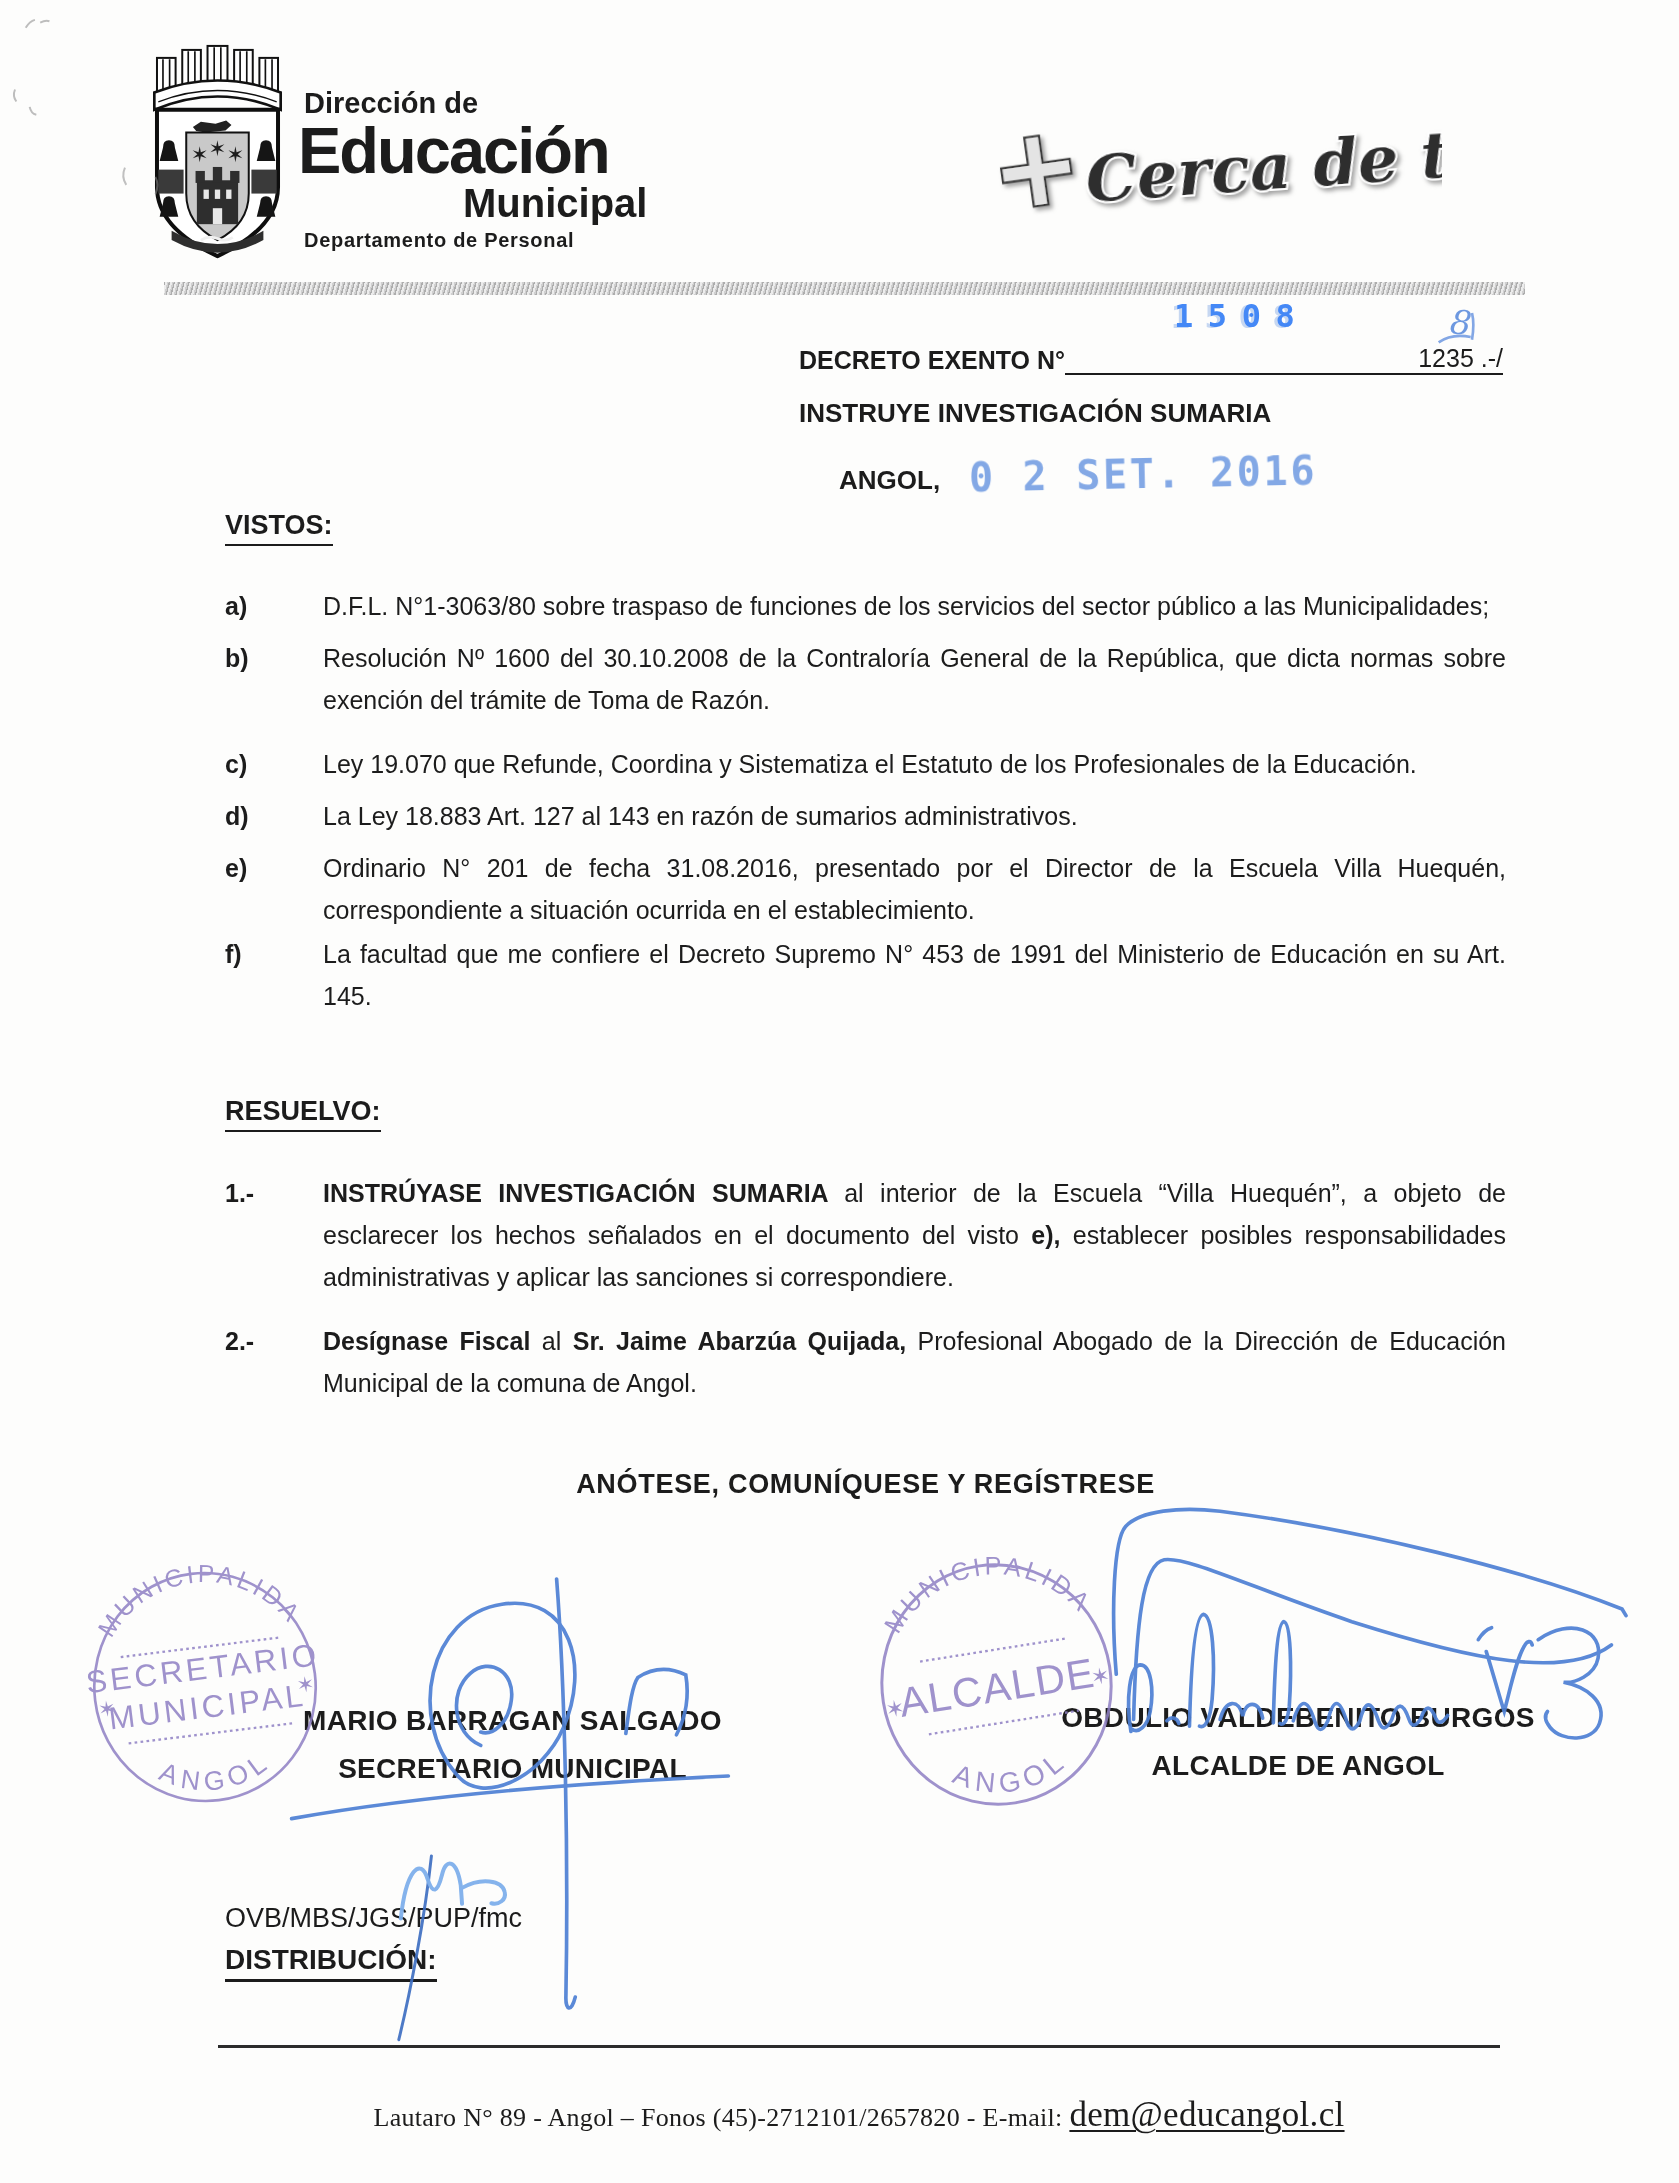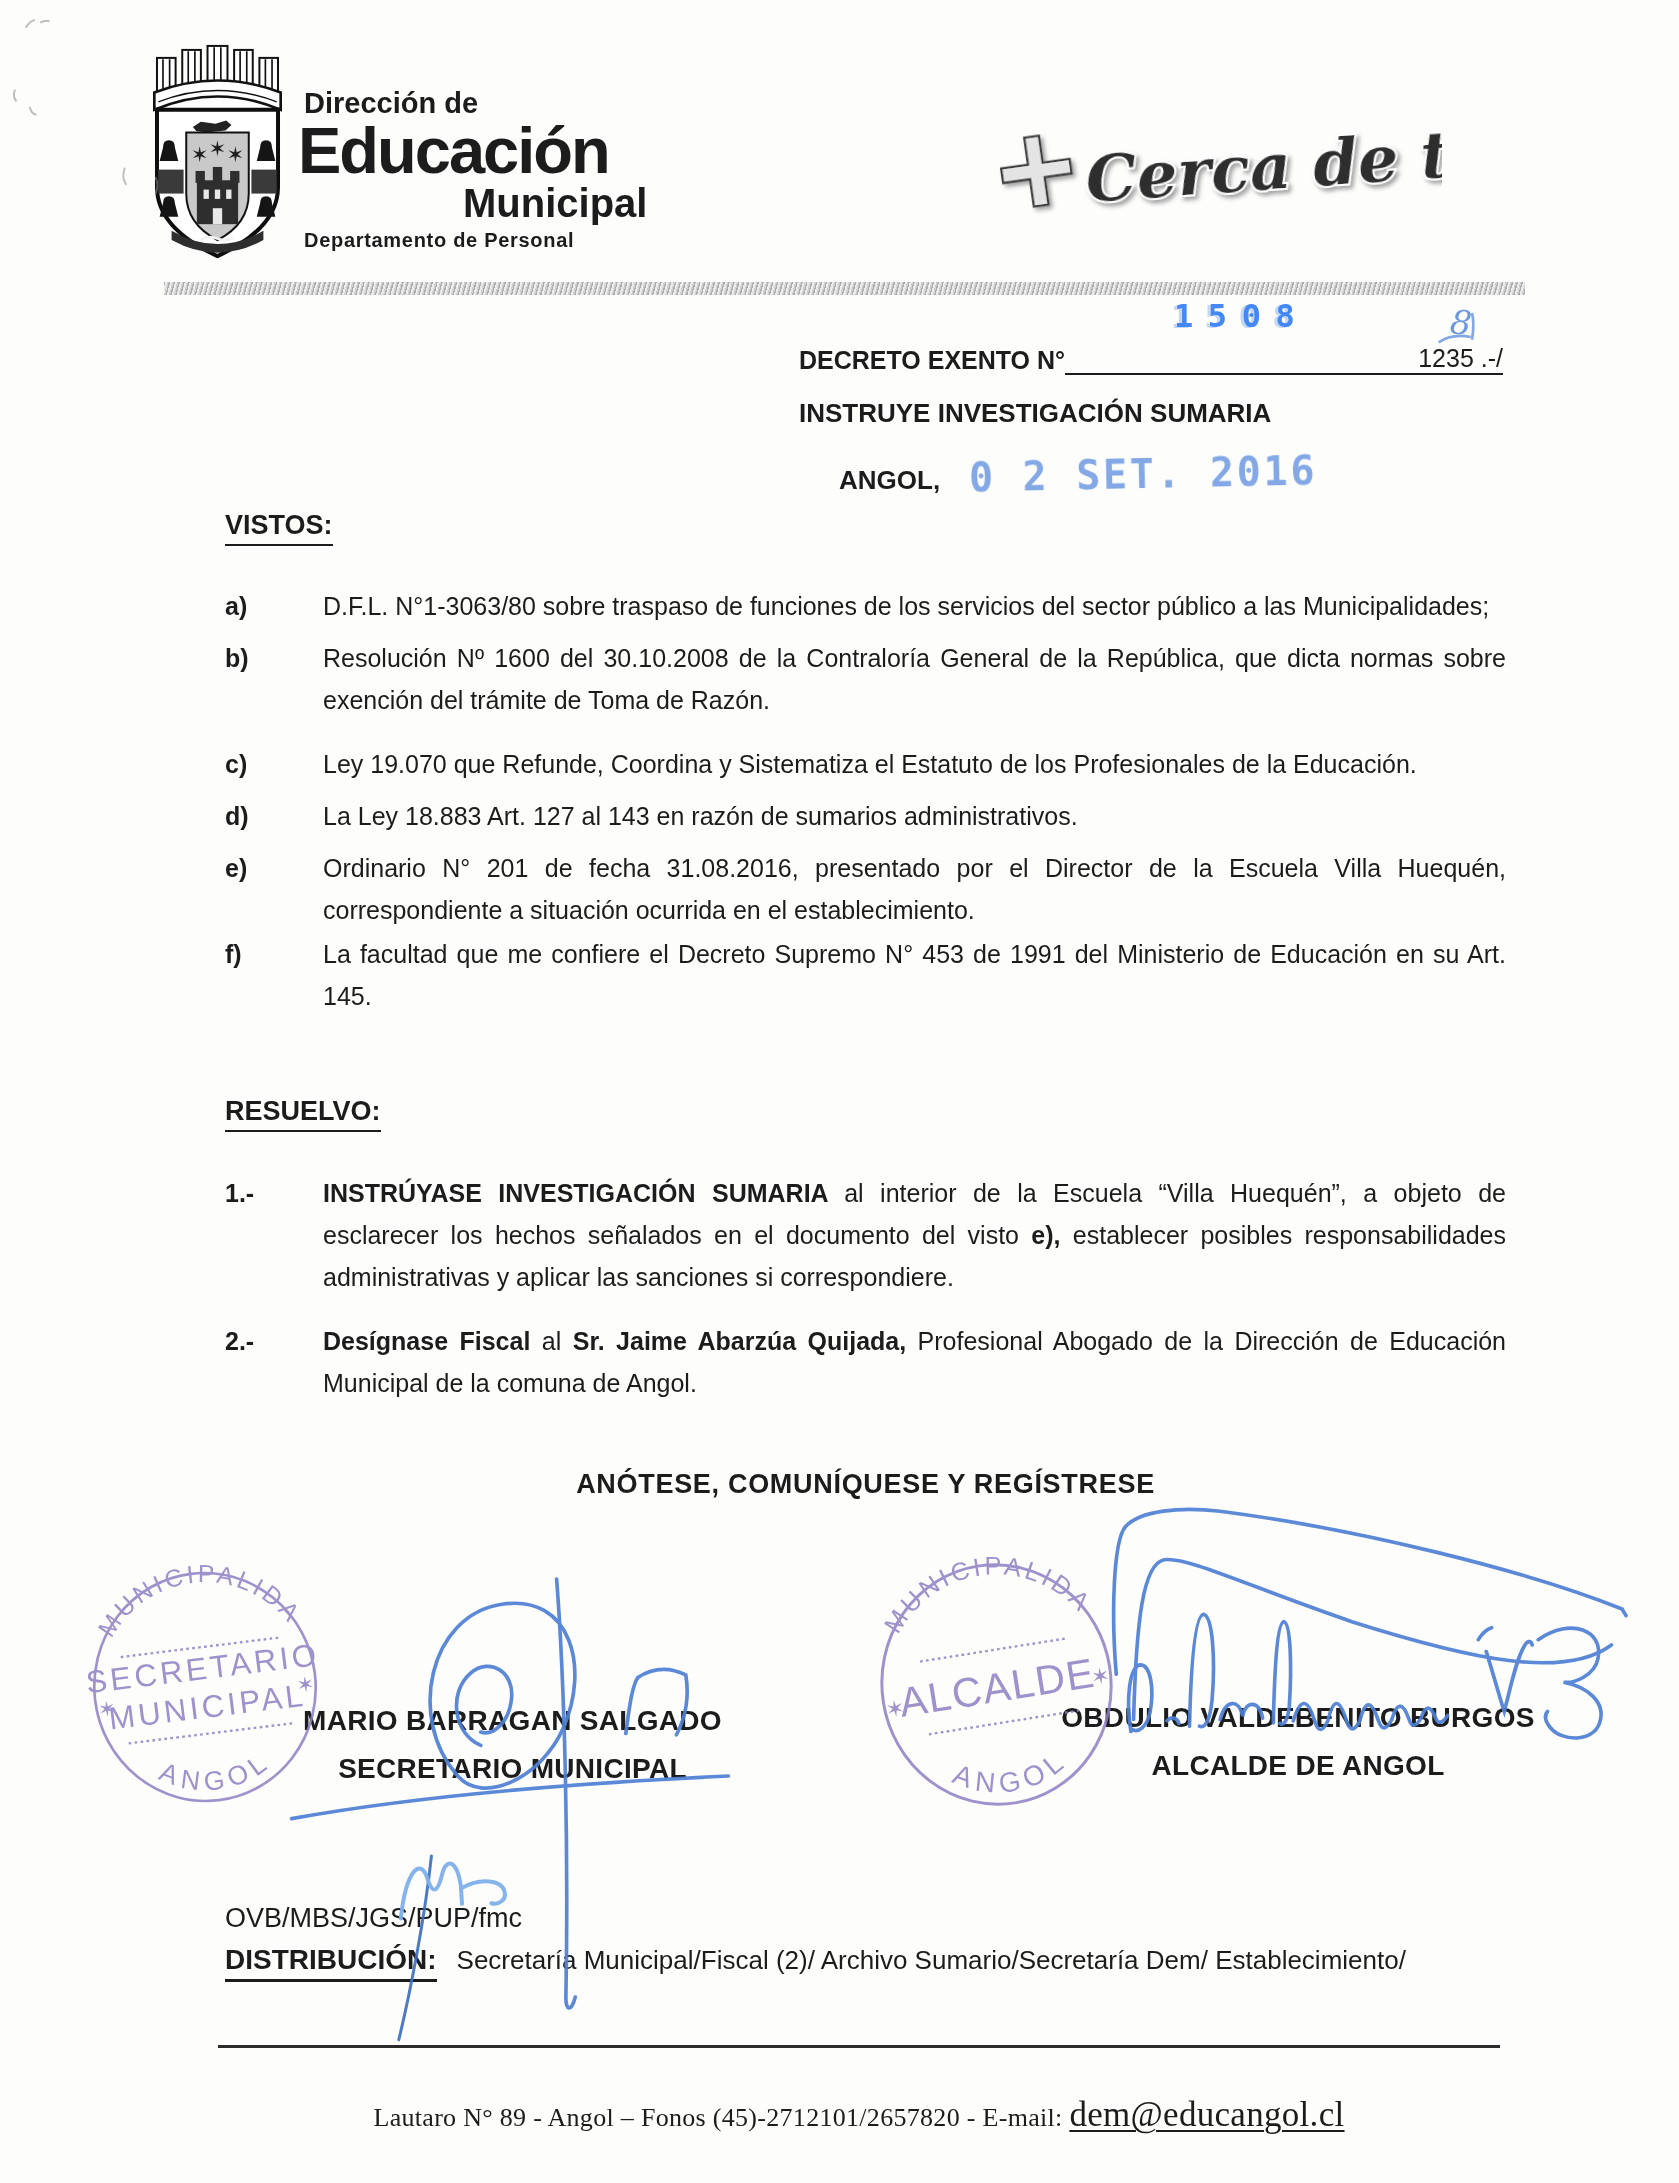--- a/index.html
+++ b/index.html
@@ -300,21 +300,20 @@
       <path d="M 322 354 Q 338 302 354 354 Q 362 380 374 354 Q 386 302 402 354 Q 410 378 422 354 Q 434 306 450 354 Q 458 376 470 352 Q 482 312 496 352 Q 502 370 514 350 Q 524 320 536 350 Q 542 364 554 346"></path>
       <path d="M 600 232 C 606 222 614 216 620 214"></path>
       <path d="M 612 250 C 625 292 633 322 639 340 C 649 302 657 262 669 242 C 673 234 679 232 681 240"></path>
       <path d="M 690 232 C 740 198 788 218 780 260 C 775 286 744 298 728 296 C 760 302 794 324 782 358 C 772 386 726 386 708 364 C 700 354 699 346 704 340"></path>
     </g>
   </svg>
 
   <div class="abs initials">OVB/MBS/JGS/PUP/fmc</div>
   <div class="abs dist-row">
     <span class="dist-label">DISTRIBUCIÓN:</span>
-    <span class="dist-text">Secretaría Municipal/Fiscal (2)/ Archivo Sumario/Secretaría Dem/ Establecimiento/</span>
   </div>
 
   <div class="abs foot-rule"></div>
   <div class="abs foot2">
     <span>Lautaro  N°  89 - Angol – Fonos (45)-2712101/2657820 - E-mail: </span><span class="foot-email">dem@educangol.cl</span>
   </div>
 
 </div>
 
 

